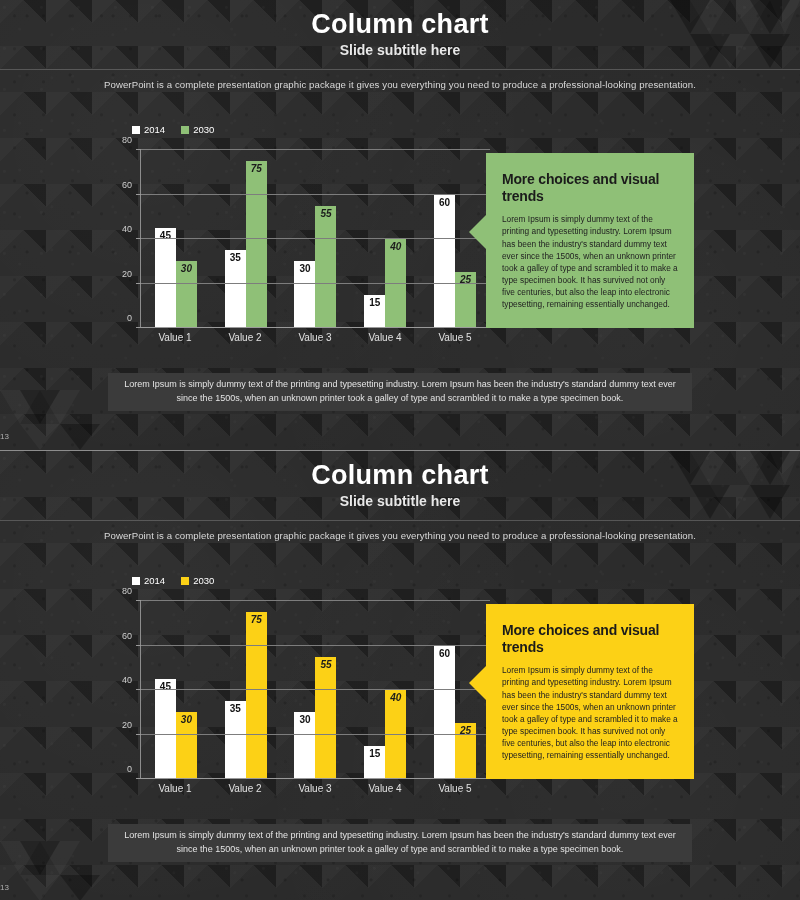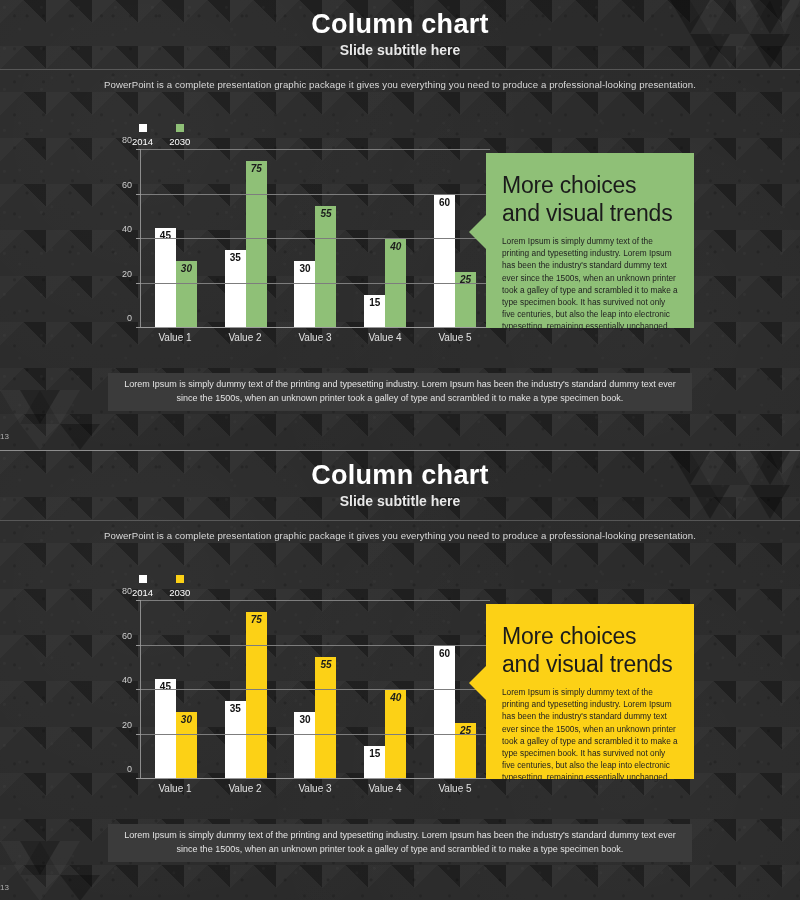--- a/index.html
+++ b/index.html
@@ -61,21 +61,21 @@
   }
 
   
   .intro {
     position: absolute; top: 79px; left: 0; width: 800px;
     text-align: center; font-size: 9.6px; color: #d9d9d9; letter-spacing: .1px;
   }
 
   
   .legend { position: absolute; left: 132px; top: 124px; display: flex; gap: 16px; align-items: center; }
-  .legend .item { display: flex; align-items: center; gap: 4px; flex-direction: column; }
+  .legend .item { display: flex; align-items: center; gap: 4px; }
   .legend .swatch { width: 8px; height: 8px; display: inline-block; }
   .legend .lbl { font-size: 9.5px; color: #ffffff; }
 
   
   .chart { position: absolute; left: 110px; top: 150px; width: 380px; height: 178px; }
   .yaxis {
     position: absolute; left: 0; top: 0; width: 26px; height: 100%;
   }
   .ytick {
     position: absolute; right: 4px; transform: translateY(-50%);
@@ -108,21 +108,21 @@
     position: absolute; left: 486px; top: 153px; width: 208px; height: 175px;
     padding: 18px 14px 10px 16px;
   }
   .callout .pointer {
     position: absolute; left: -17px; top: 62px;
     width: 0; height: 0;
     border-top: 17px solid transparent;
     border-bottom: 17px solid transparent;
   }
   .callout h3 {
-    font-size: 23px; font-weight: normal; color: #1b1b1b; line-height: 1.22;
+    font-size: 14px; font-weight: bold; color: #1b1b1b; line-height: 1.22;
     letter-spacing: -.2px;
   }
   .callout p {
     margin-top: 8px; font-size: 8.3px; color: #222222; line-height: 1.47;
   }
 
   
   .note {
     position: absolute; left: 108px; top: 373px; width: 584px; height: 38px;
     background: #3b3b3b;

